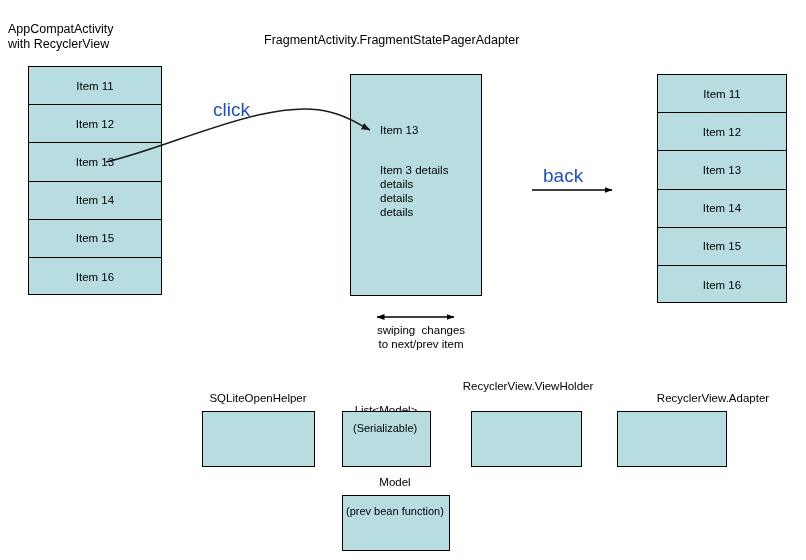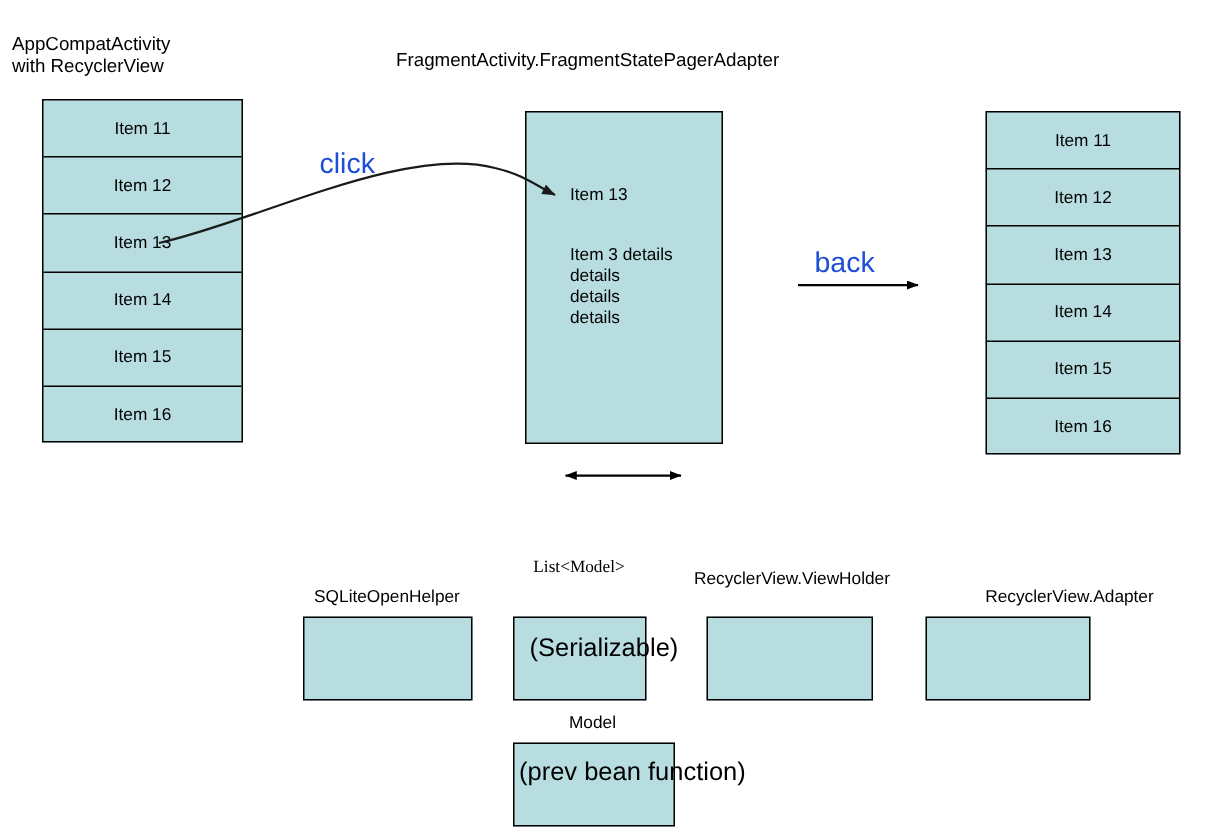--- a/index.html
+++ b/index.html
@@ -78,21 +78,21 @@
   .boxlabel {
     position: absolute;
     font-size: 11.5px;
     color: #000000;
     white-space: pre;
     text-align: center;
   }
 
   .boxinner {
     position: absolute;
-    font-size: 17px;
+    font-size: 11px;
     color: #000000;
     white-space: pre;
   }
 
   svg.overlay {
     position: absolute;
     left: 0; top: 0;
     width: 806px;
     height: 560px;
     pointer-events: none;
@@ -152,26 +152,28 @@
 
     <line x1="532" y1="190" x2="612" y2="190" stroke="#000000" stroke-width="1.5" marker-end="url(#arrowhead-sm)"></line>
 
     <line x1="377" y1="317" x2="454" y2="317" stroke="#000000" stroke-width="1.5" marker-end="url(#arrowhead-sm)" marker-start="url(#arrowstart-sm)"></line>
   </svg>
 
   <div class="annot" style="left:213px; top:99px;">click</div>
 
   <div class="annot" style="left:543px; top:165px;">back</div>
 
+  <div class="smallnote" style="left:366px; top:323px; width:110px;">swiping  changes
+to next/prev item</div>
 
   <div class="boxlabel" style="left:198px; top:392px; width:120px;">SQLiteOpenHelper</div>
   <div class="panel" style="left:202px; top:411px; width:113px; height:56px;"></div>
   <div class="boxinner" style="left:210px; top:419px;"></div>
 
-  <div class="boxlabel" style="left:341px; top:372px; width:90px;font-family:Liberation Serif, serif;">List&lt;Model&gt;</div>
+  <div class="boxlabel" style="left:341px; top:404px; width:90px;">List&lt;Model&gt;</div>
   <div class="panel" style="left:342px; top:411px; width:89px; height:56px;"></div>
   <div class="boxinner" style="left:353px; top:422px;">(Serializable)</div>
 
   <div class="boxlabel" style="left:460px; top:380px; width:136px;">RecyclerView.ViewHolder</div>
   <div class="panel" style="left:471px; top:411px; width:111px; height:56px;"></div>
   <div class="boxinner" style="left:479px; top:419px;"></div>
 
   <div class="boxlabel" style="left:611px; top:392px; width:124px;margin-left:40px;">RecyclerView.Adapter</div>
   <div class="panel" style="left:617px; top:411px; width:110px; height:56px;"></div>
   <div class="boxinner" style="left:625px; top:419px;"></div>

